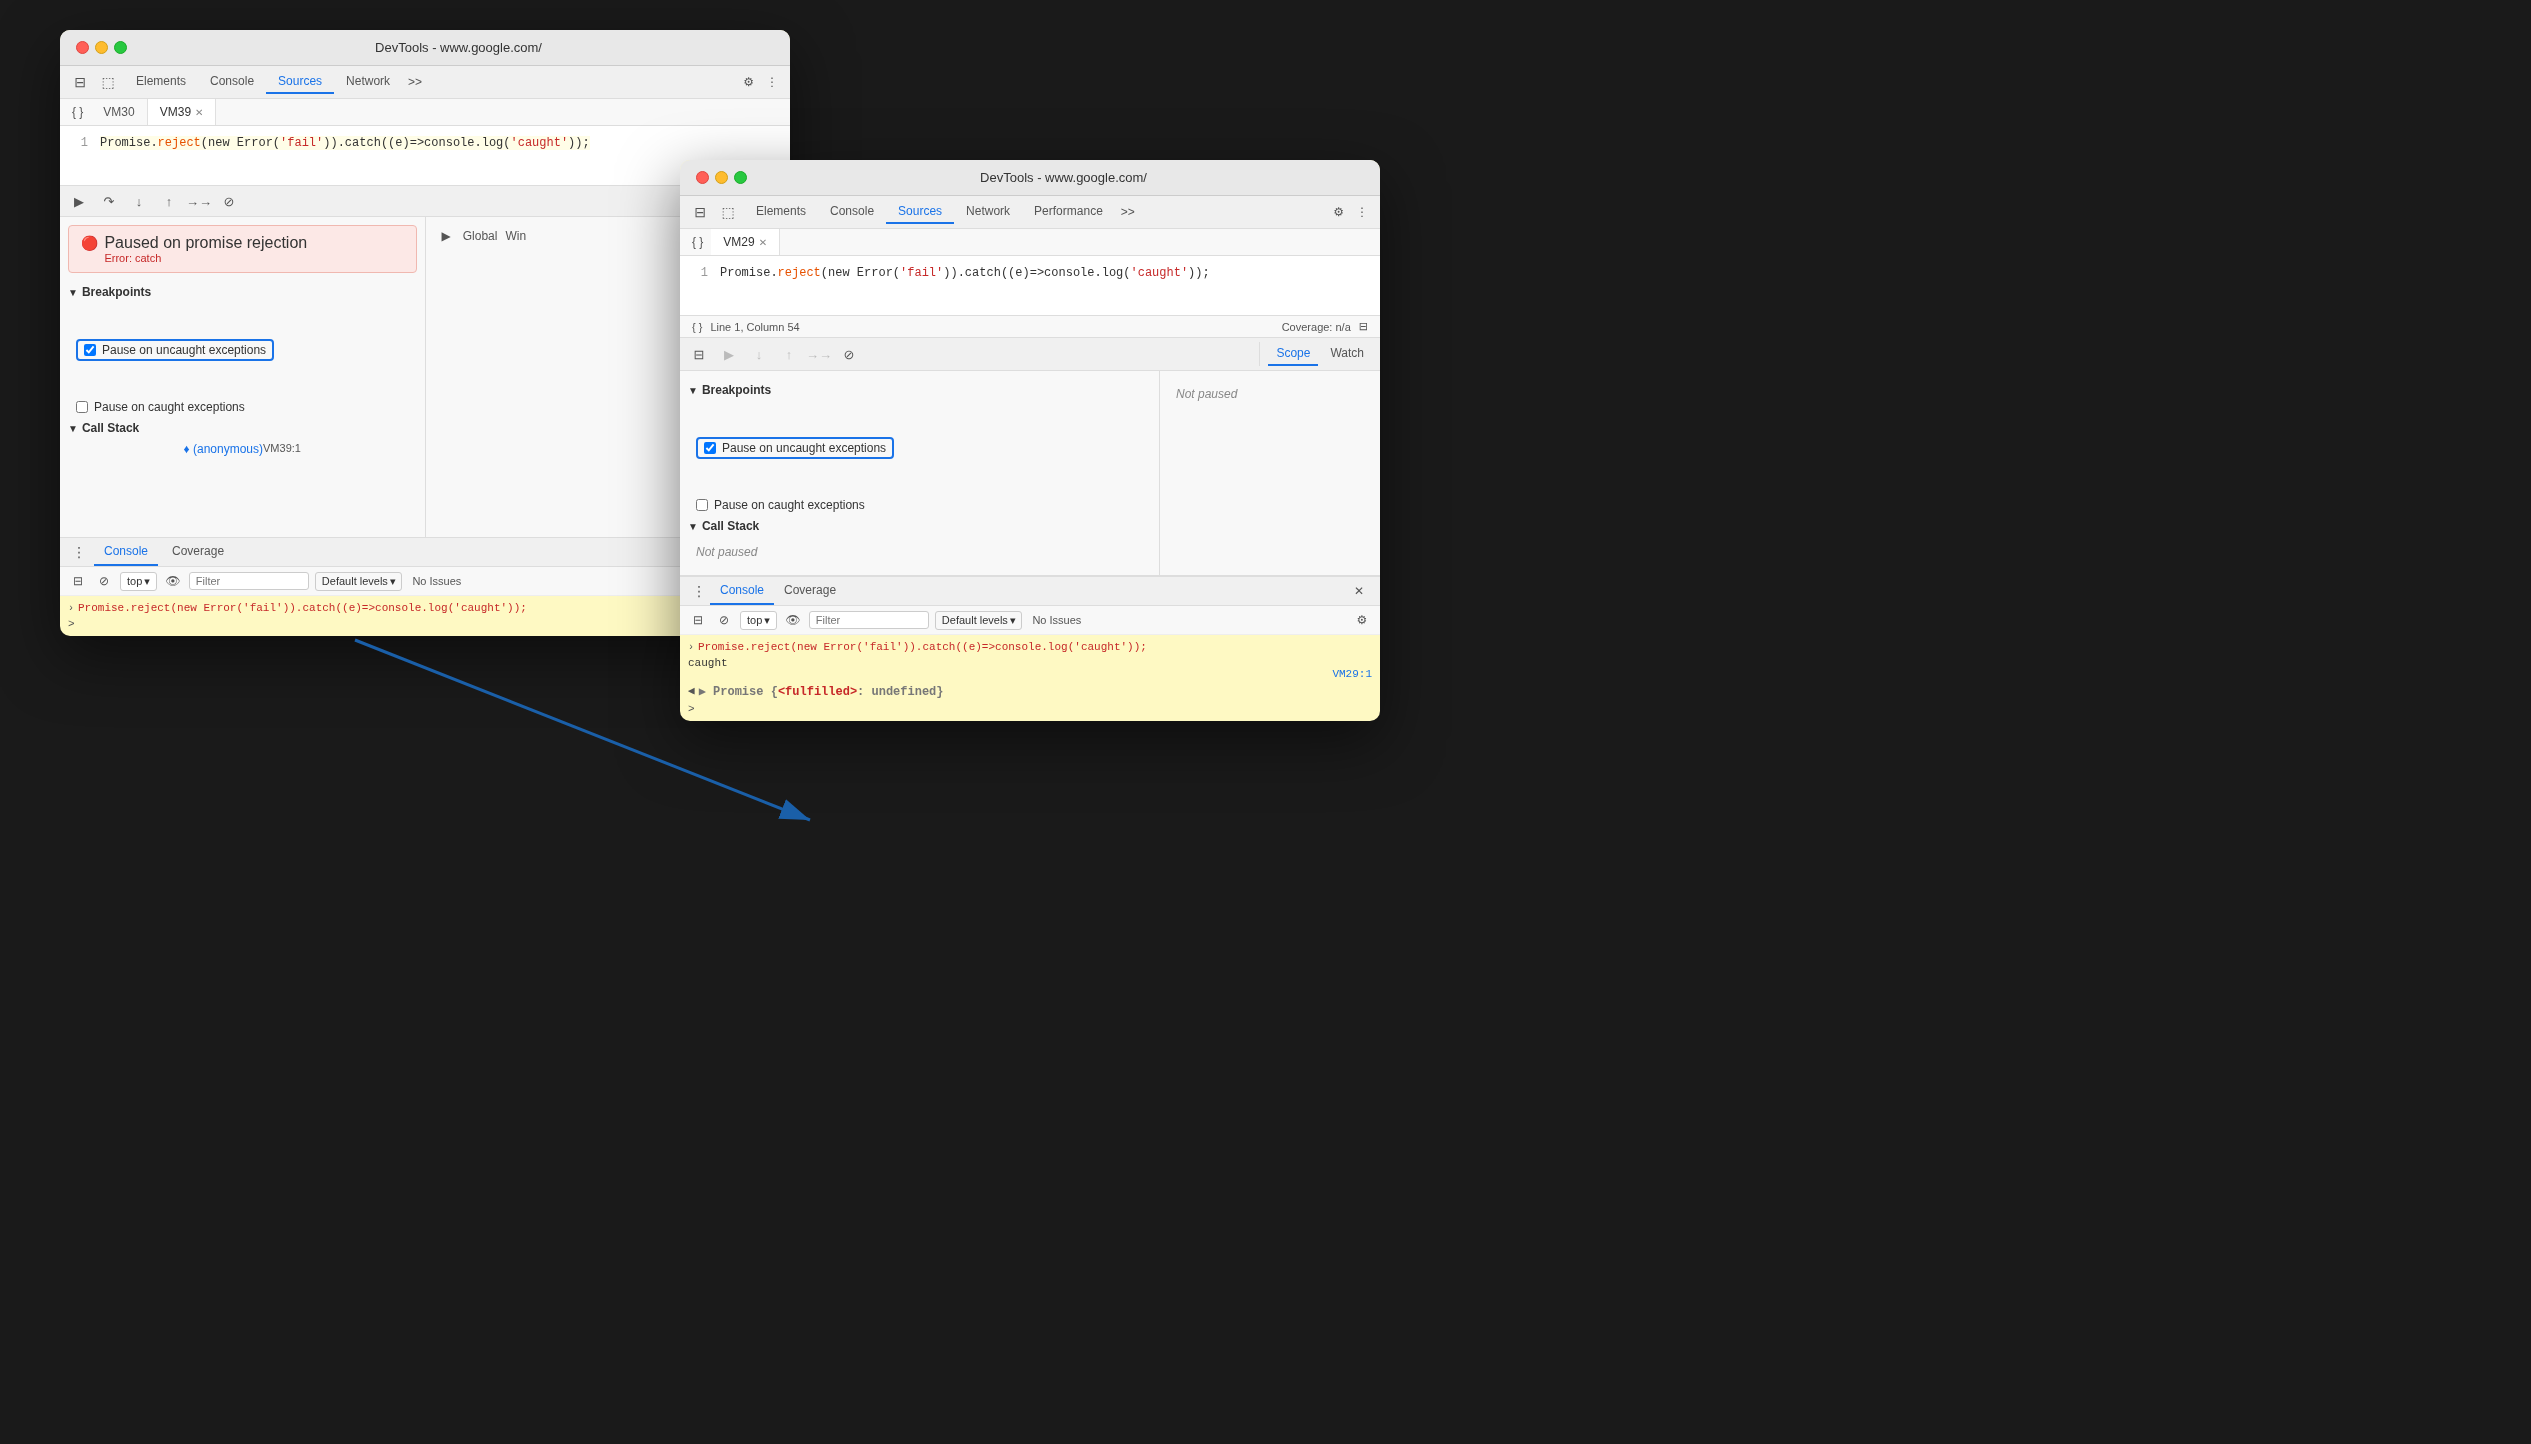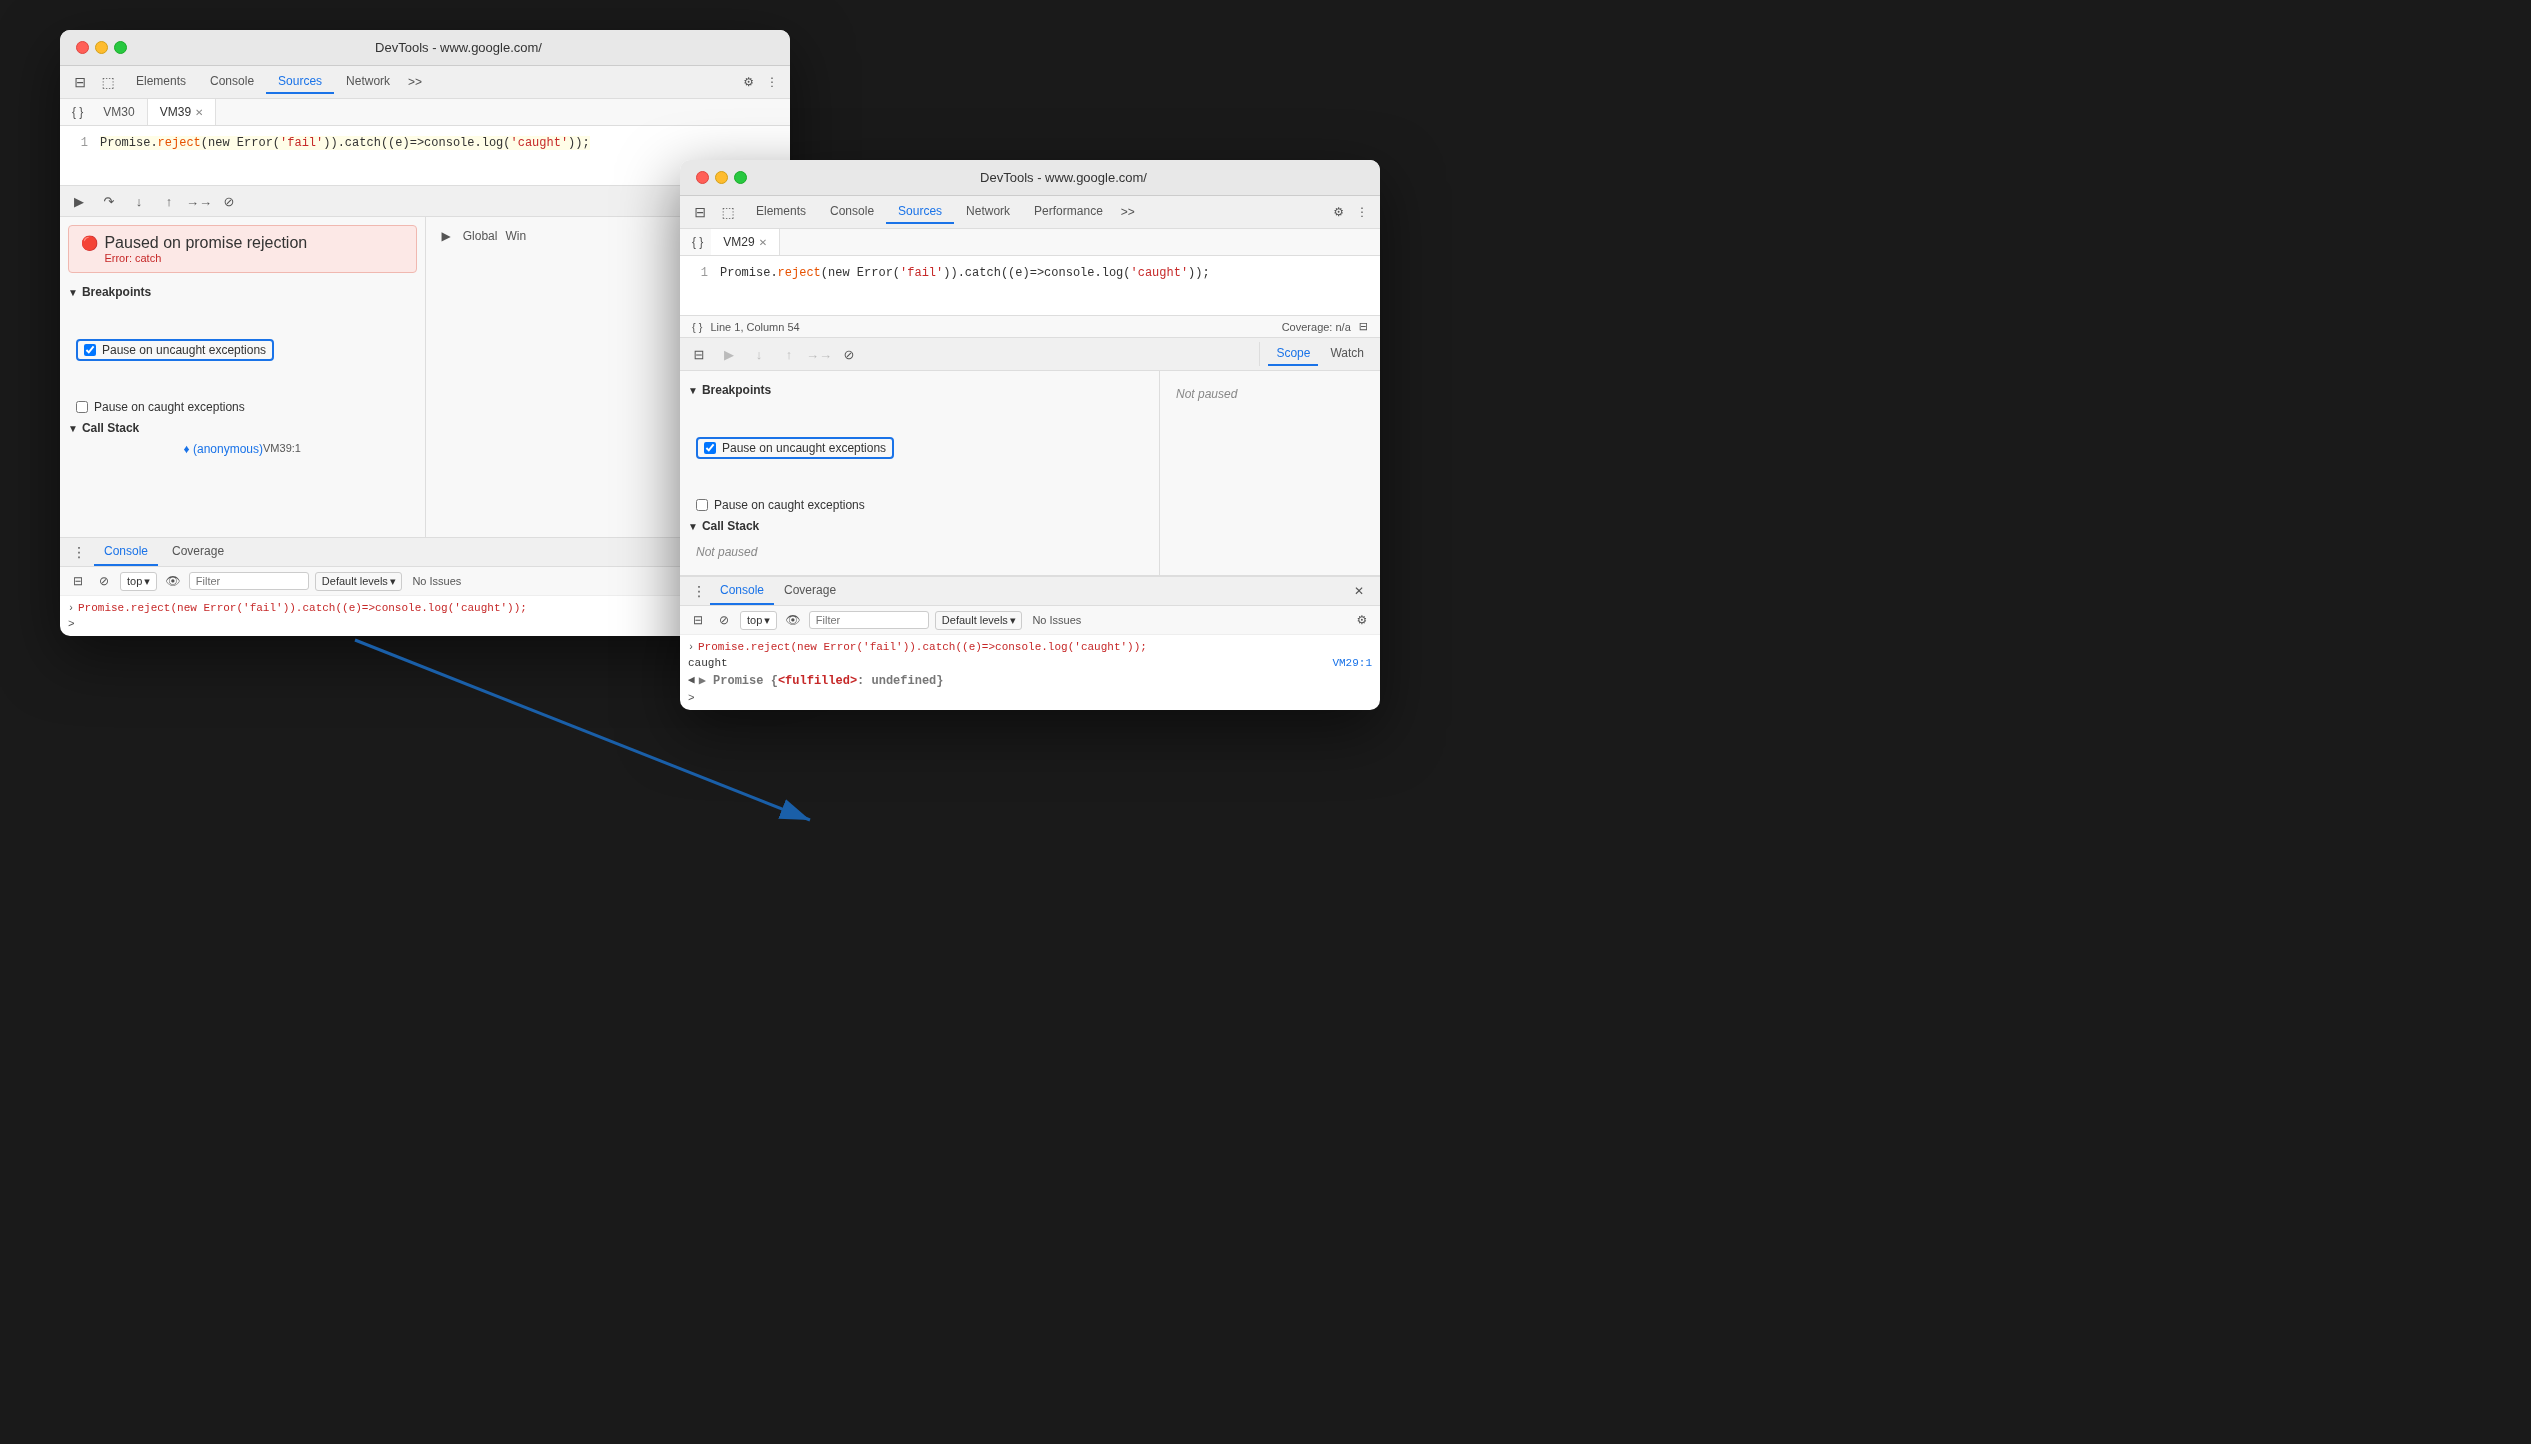--- a/index.html
+++ b/index.html
@@ -9,21 +9,21 @@
       font-size: 12px;
       display: flex;
       align-items: flex-start;
       justify-content: center;
       min-height: 100vh;
       padding: 20px;
       position: relative;
     }
 
     .devtools-window {
-      background: #ffffff;
+      background: #fef9c3;
       border-radius: 10px;
       box-shadow: 0 20px 60px rgba(0,0,0,0.5);
       overflow: hidden;
       position: absolute;
     }
 
     .window-1 {
       width: 730px;
       top: 30px;
       left: 60px;
@@ -469,20 +469,21 @@
 
     .global-item {
       cursor: pointer;
       color: #555;
     }
 
     .vm-link {
       color: #1a73e8;
       text-decoration: none;
       font-size: 11px;
+      margin-top: 11px;
     }
 
     .caught-line {
       display: flex;
       justify-content: space-between;
       width: 100%;
     }
 
     .promise-line {
       color: #777;

